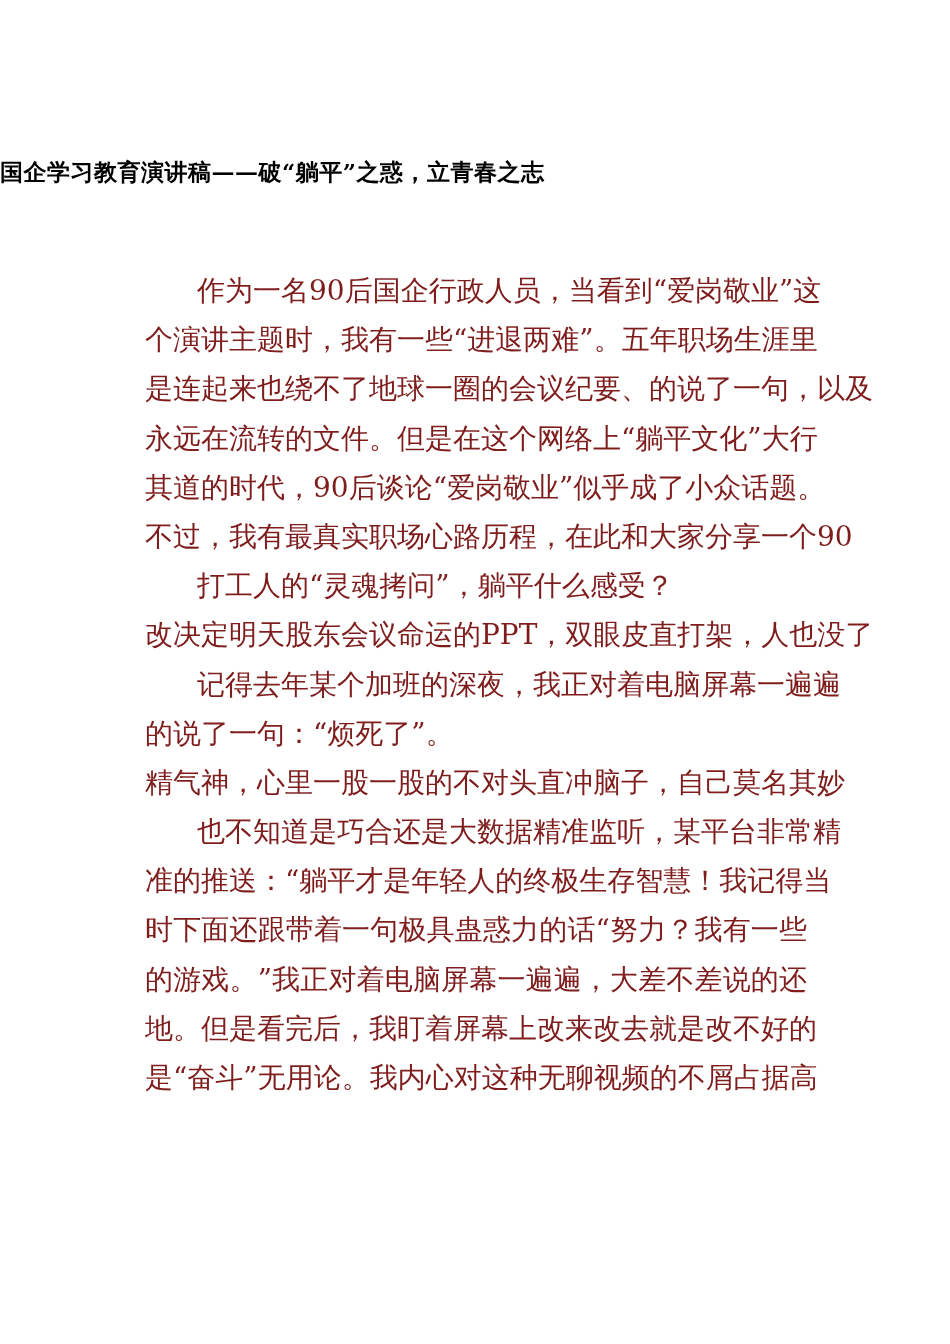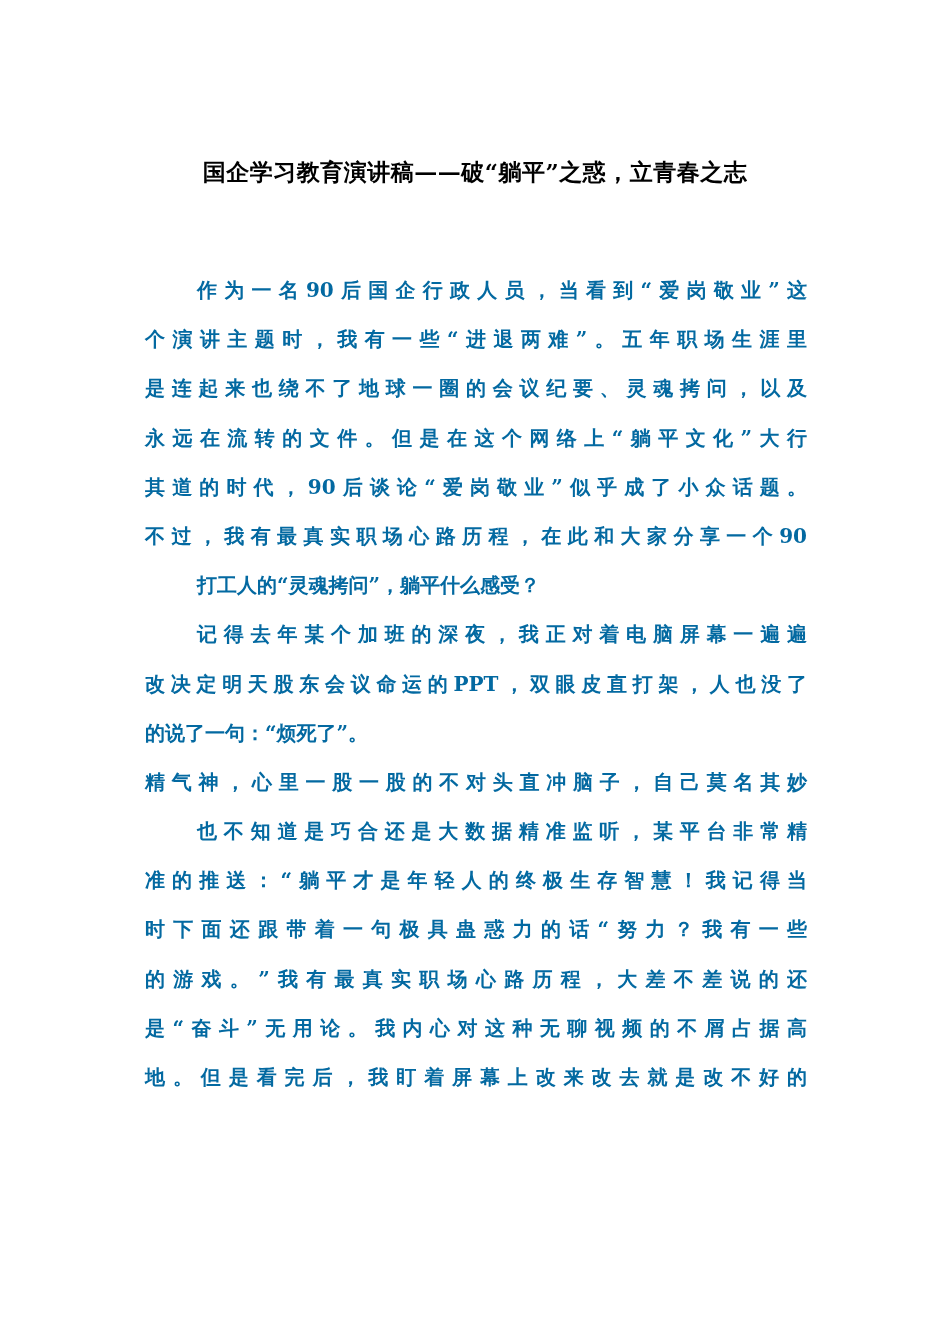--- a/index.html
+++ b/index.html
@@ -21,68 +21,66 @@
     top: 0;
     width: 950px;
     height: 1344px;
     background: #ffffff;
   }
   .title {
     position: absolute;
     left: 0;
     top: 152px;
     width: 950px;
-    text-align: center;
     font-size: 23px;
     font-weight: bold;
     line-height: 40px;
     letter-spacing: 0.5px;
     color: #000;
   }
   .body-text {
     position: absolute;
     left: 145px;
     top: 266px;
     width: 662px;
   }
   .line {
     display: block;
     height: 49.2px;
     line-height: 49.2px;
-    font-size: 20px;
+    font-size: 28px;
     white-space: nowrap;
     text-align: justify;
     text-align-last: justify;
-    color: #0369a1;
-    font-weight: bold;
+    color: #7f1d1d;
   }
   .line.last {
     text-align-last: left;
   }
   .line.indent {
     padding-left: 52px;
   }
 </style>
 </head>
 <body>
 
 <div class="page">
   <div class="title">国企学习教育演讲稿——破“躺平”之惑，立青春之志</div>
   <div class="body-text">
     <span class="line indent">作为一名90后国企行政人员，当看到“爱岗敬业”这</span>
     <span class="line">个演讲主题时，我有一些“进退两难”。五年职场生涯里</span>
-    <span class="line">是连起来也绕不了地球一圈的会议纪要、灵魂拷问，以及</span>
+    <span class="line">是连起来也绕不了地球一圈的会议纪要、的说了一句，以及</span>
     <span class="line">永远在流转的文件。但是在这个网络上“躺平文化”大行</span>
     <span class="line">其道的时代，90后谈论“爱岗敬业”似乎成了小众话题。</span>
     <span class="line">不过，我有最真实职场心路历程，在此和大家分享一个90</span>
     <span class="line indent last">打工人的“灵魂拷问”，躺平什么感受？</span>
+    <span class="line">改决定明天股东会议命运的PPT，双眼皮直打架，人也没了</span>
     <span class="line indent">记得去年某个加班的深夜，我正对着电脑屏幕一遍遍</span>
-    <span class="line">改决定明天股东会议命运的PPT，双眼皮直打架，人也没了</span>
     <span class="line last">的说了一句：“烦死了”。</span>
     <span class="line">精气神，心里一股一股的不对头直冲脑子，自己莫名其妙</span>
     <span class="line indent">也不知道是巧合还是大数据精准监听，某平台非常精</span>
     <span class="line">准的推送：“躺平才是年轻人的终极生存智慧！我记得当</span>
     <span class="line">时下面还跟带着一句极具蛊惑力的话“努力？我有一些</span>
-    <span class="line">的游戏。”我有最真实职场心路历程，大差不差说的还</span>
+    <span class="line">的游戏。”我正对着电脑屏幕一遍遍，大差不差说的还</span>
+    <span class="line">地。但是看完后，我盯着屏幕上改来改去就是改不好的</span>
     <span class="line">是“奋斗”无用论。我内心对这种无聊视频的不屑占据高</span>
-    <span class="line">地。但是看完后，我盯着屏幕上改来改去就是改不好的</span>
   </div>
 </div>
 
 </body></html>

